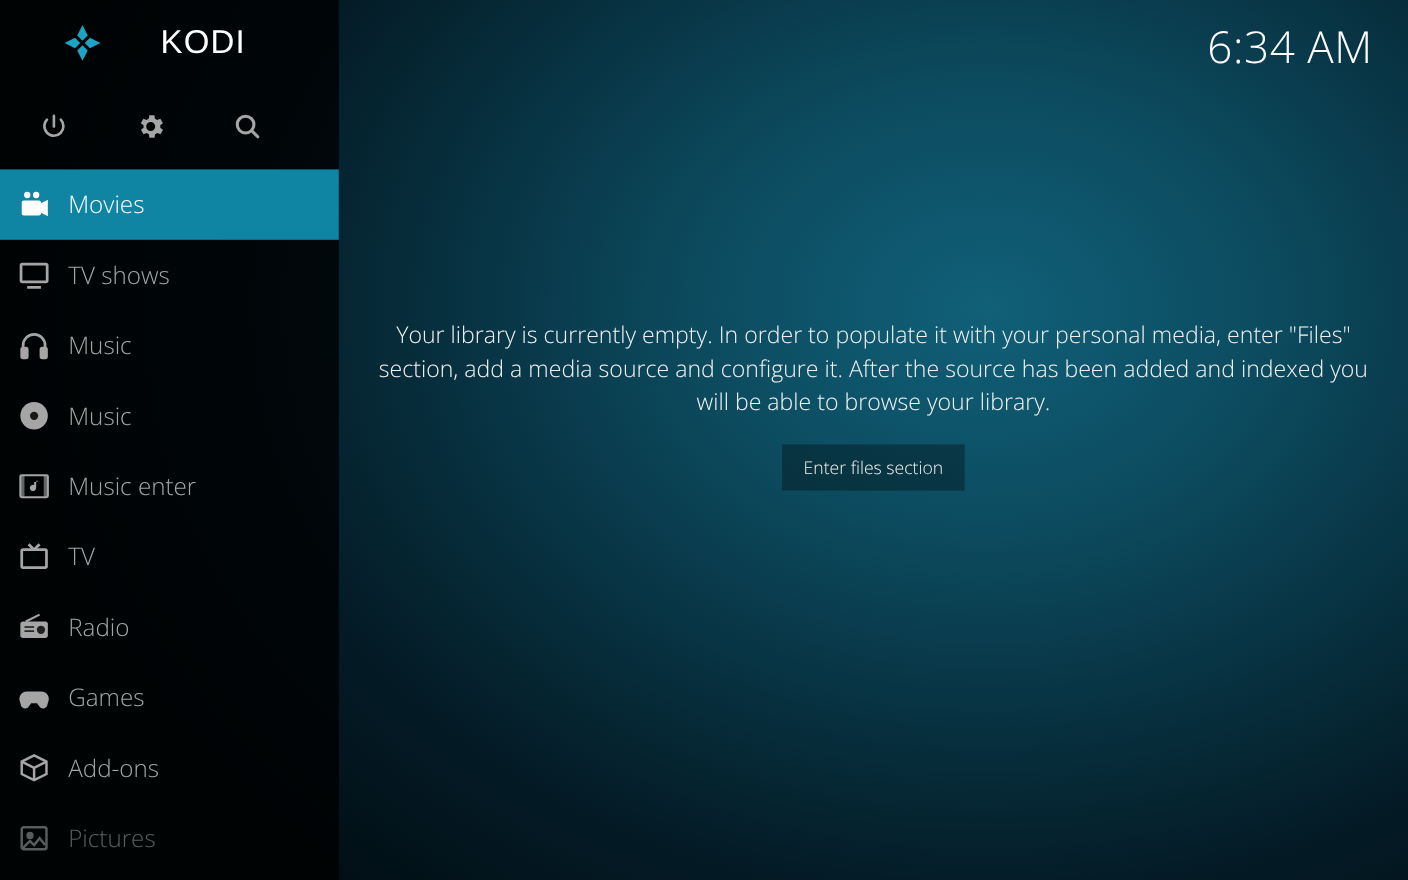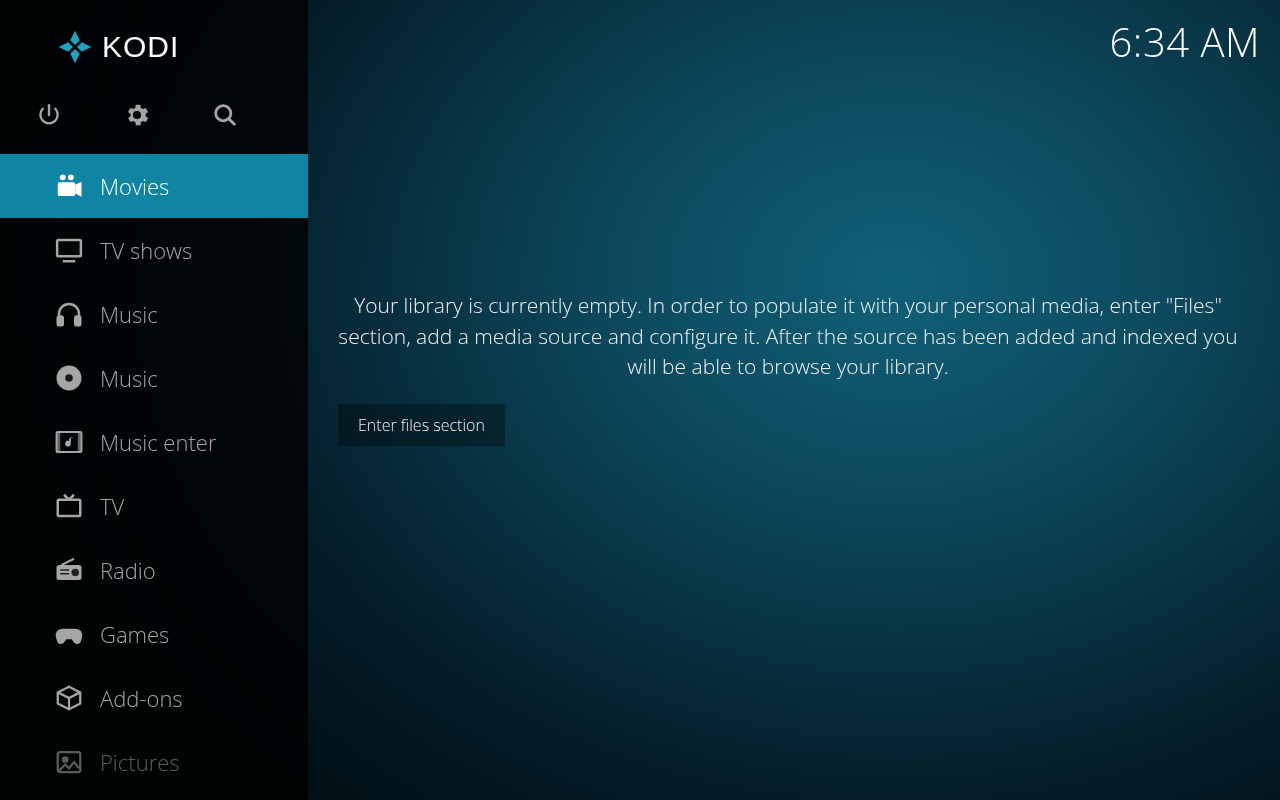--- a/index.html
+++ b/index.html
@@ -1,31 +1,31 @@
 <!DOCTYPE html>
 <html><head>
 <meta charset="utf-8">
 <style>
   * { margin: 0; padding: 0; box-sizing: border-box; }
   html, body { width: 1280px; height: 800px; overflow: hidden; font-family: "Open Sans", "Segoe UI", Arial, sans-serif; background: #000; }
   .app { position: relative; width: 1280px; height: 800px; background: radial-gradient(ellipse 900px 700px at 70% 35%, #106078 0%, #0c4a5e 30%, #07303f 55%, #041c27 75%, #010e14 100%); }
   .sidebar { position: absolute; left: 0; top: 0; width: 308px; height: 100%; background: rgba(0,0,0,0.78); display: flex; flex-direction: column; }
-  .brand { display: flex; align-items: center; padding: 22px 10px 0 58px; height: 72px; }
+  .brand { display: flex; align-items: flex-start; padding: 22px 10px 0 58px; height: 72px; gap: 44px; }
   .brand-title { color: #ffffff; font-size: 30px; font-weight: 400; letter-spacing: 1px; margin-left: 10px; font-family: Arial, sans-serif; }
   .logo-svg { width: 34px; height: 34px; }
   .topicons { display: flex; align-items: center; justify-content: flex-start; gap: 58px; padding: 28px 0 24px 34px; }
   .topicons .ticon { width: 30px; height: 30px; display: flex; align-items: center; justify-content: center; color: #a5a5a5; cursor: pointer; }
   .menu { display: flex; flex-direction: column; }
-  .menu-item { display: flex; align-items: center; height: 64px; cursor: pointer; color: #a5a5a5; padding-left: 38px; }
+  .menu-item { display: flex; align-items: center; height: 64px; cursor: pointer; color: #a5a5a5; }
   .menu-item.selected { background: #0f85a3; color: #fff; }
   .menu-icon { width: 62px; display: flex; align-items: center; justify-content: center; }
   .menu-label { font-size: 22px; font-weight: 300; }
   .menu-item.faded { opacity: 0.55; }
-  .clock { position: absolute; top: 14px; right: 20px; color: #ffffff; font-size: 40px; font-weight: 300; letter-spacing: 0.5px; }
-  .content { position: absolute; left: 308px; top: 0; right: 0; bottom: 0; display: flex; flex-direction: column; justify-content: center; padding: 0 30px 64px; }
+  .clock { position: absolute; top: 14px; right: 32px; color: #ffffff; font-size: 40px; font-weight: 300; letter-spacing: 0.5px; }
+  .content { position: absolute; left: 308px; top: 0; right: 0; bottom: 0; display: flex; flex-direction: column; align-items: center; justify-content: center; padding: 0 30px 64px; }
   .empty-msg { color: #f2f2f2; font-size: 21px; font-weight: 300; text-align: center; line-height: 1.45; max-width: 900px; }
   .btnrow { display: flex; gap: 30px; margin-top: 22px; }
   .kbtn { background: rgba(0,0,0,0.32); border: none; color: #f2f2f2; font-size: 16px; font-weight: 300; padding: 10px 20px; cursor: pointer; font-family: inherit; }
   svg { display: block; }
 </style>
 </head>
 <body>
 
 <div class="app">
 

